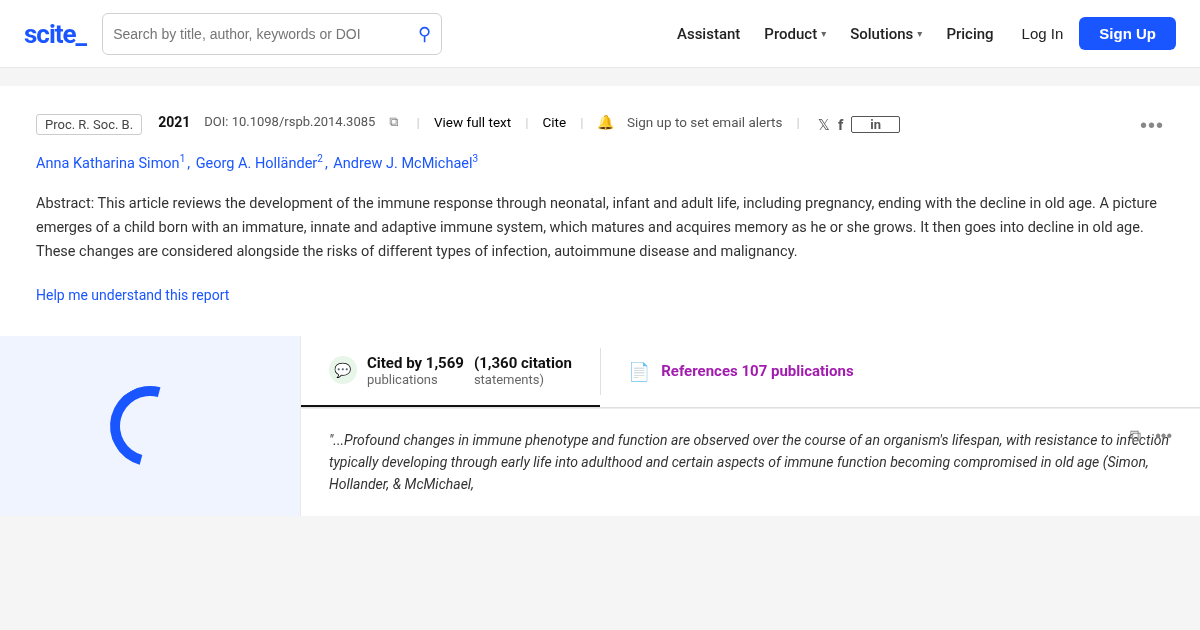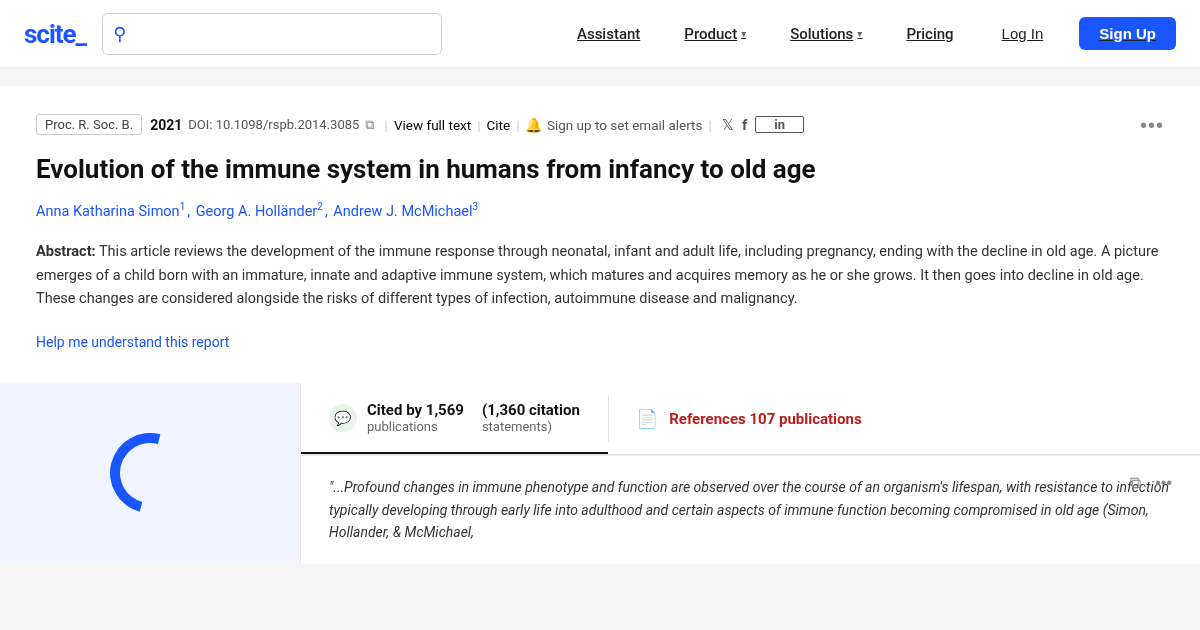--- a/index.html
+++ b/index.html
@@ -46,23 +46,22 @@
       border: none;
       cursor: pointer;
       color: #1a56ff;
       font-size: 18px;
       display: flex;
       align-items: center;
     }
     .nav-links {
       display: flex;
       align-items: center;
-      gap: 20px;
+      gap: 0;
       margin-left: auto;
-      text-decoration: underline;
     }
     .nav-item {
       display: flex;
       align-items: center;
       gap: 4px;
       padding: 6px 12px;
       font-size: 15px;
       font-weight: 500;
       color: #222;
       cursor: pointer;
@@ -95,22 +94,21 @@
     .content-area {
       background: #fff;
       margin: 18px 0 0 0;
       padding: 28px 36px 32px 36px;
       position: relative;
     }
 
     
     .meta-bar {
       display: flex;
-      align-items: center;
-      gap: 0;
+      gap: 8px;
       font-size: 13.5px;
       color: #555;
       margin-bottom: 18px;
       flex-wrap: wrap;
     }
     .journal-badge {
       border: 1px solid #ccc;
       border-radius: 3px;
       padding: 2px 8px;
       font-size: 13px;
@@ -167,21 +165,21 @@
     .authors sup { font-size: 10px; }
     .author-sep { color: #1a56ff; margin: 0 2px; }
 
     
     .abstract-text {
       font-size: 14.5px;
       color: #333;
       line-height: 1.65;
       margin-bottom: 22px;
     }
-    .abstract-label { font-weight: 700; }
+    .abstract-label { font-weight: 400; }
 
     
     .help-link {
       color: #1a56ff;
       font-size: 14px;
       text-decoration: none;
       cursor: pointer;
     }
 
     
@@ -273,21 +271,21 @@
       padding: 18px 28px;
       cursor: pointer;
     }
     .ref-icon {
       font-size: 18px;
       color: #888;
     }
     .ref-label {
       font-weight: 700;
       font-size: 15px;
-      color: #b91c1c;
+      color: #a21caf;
     }
 
     
     .citation-statement {
       padding: 20px 28px;
       background: #fff;
       font-size: 14px;
       color: #333;
       line-height: 1.6;
       border-top: 1px solid #eee;
@@ -312,20 +310,21 @@
       color: #888;
       font-size: 16px;
     }
   </style>
 </head>
 <body>
 
 <nav class="navbar">
   <div class="logo">scite_</div>
   <div class="search-wrapper">
+    <input type="text" placeholder="Search by title, author, keywords or DOI" style="">
     <button class="search-icon-btn">
       <span>⚲</span>
     </button>
   </div>
   <div class="nav-links">
     <div class="nav-item">
       <span>Assistant</span>
     </div>
     <div class="nav-item">
       <span>Product</span>
@@ -361,21 +360,20 @@
     <span>Sign up to set email alerts</span>
     <span class="pipe">|</span>
     <div class="social-icons">
       <span class="social-icon">𝕏</span>
       <span class="social-icon" style="font-weight:700;">f</span>
       <span class="social-icon" style="font-size:13px; border:1.5px solid #555; border-radius:2px; padding:0 18px; font-weight:700;">in</span>
     </div>
   </div>
 
   
-  <h1 class="article-title">Evolution of the immune system in humans from infancy to old age</h1>
 
   
   <div class="authors">
     <span>Anna Katharina Simon<sup>1</sup></span><span class="author-sep">, </span><span>Georg A. Holländer<sup>2</sup></span><span class="author-sep">, </span><span>Andrew J. McMichael<sup>3</sup></span>
   </div>
 
   
   <p class="abstract-text">
     <span class="abstract-label">Abstract:</span>
     <span>This article reviews the development of the immune response through neonatal, infant and adult life, including pregnancy, ending with the decline in old age. A picture emerges of a child born with an immature, innate and adaptive immune system, which matures and acquires memory as he or she grows. It then goes into decline in old age. These changes are considered alongside the risks of different types of infection, autoimmune disease and malignancy.</span>
@@ -395,21 +393,21 @@
 
   <div class="right-panel">
 
     <div class="citation-tabs">
       <div class="citation-tab active">
         <div class="tab-icon">💬</div>
         <div>
           <div class="tab-main-label">Cited by 1,569</div>
           <div class="tab-sub-label">publications</div>
         </div>
-        <div style="margin-left:8px;">
+        <div style="">
           <div class="tab-main-label">(1,360 citation</div>
           <div class="tab-sub-label">statements)</div>
         </div>
       </div>
       <div class="tab-divider"></div>
       <div class="ref-tab">
         <span class="ref-icon">📄</span>
         <span class="ref-label">References 107 publications</span>
       </div>
     </div>

